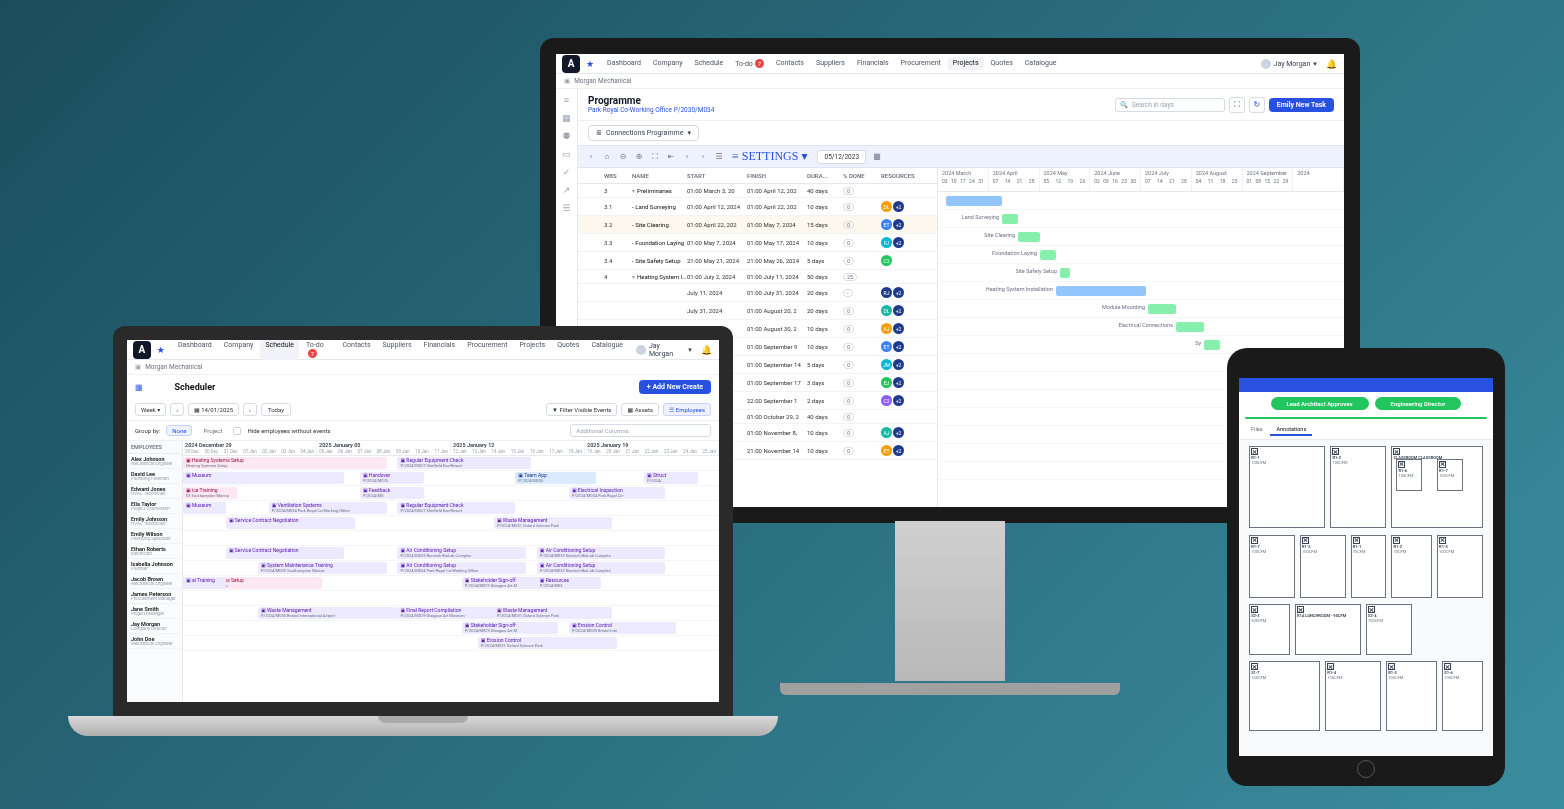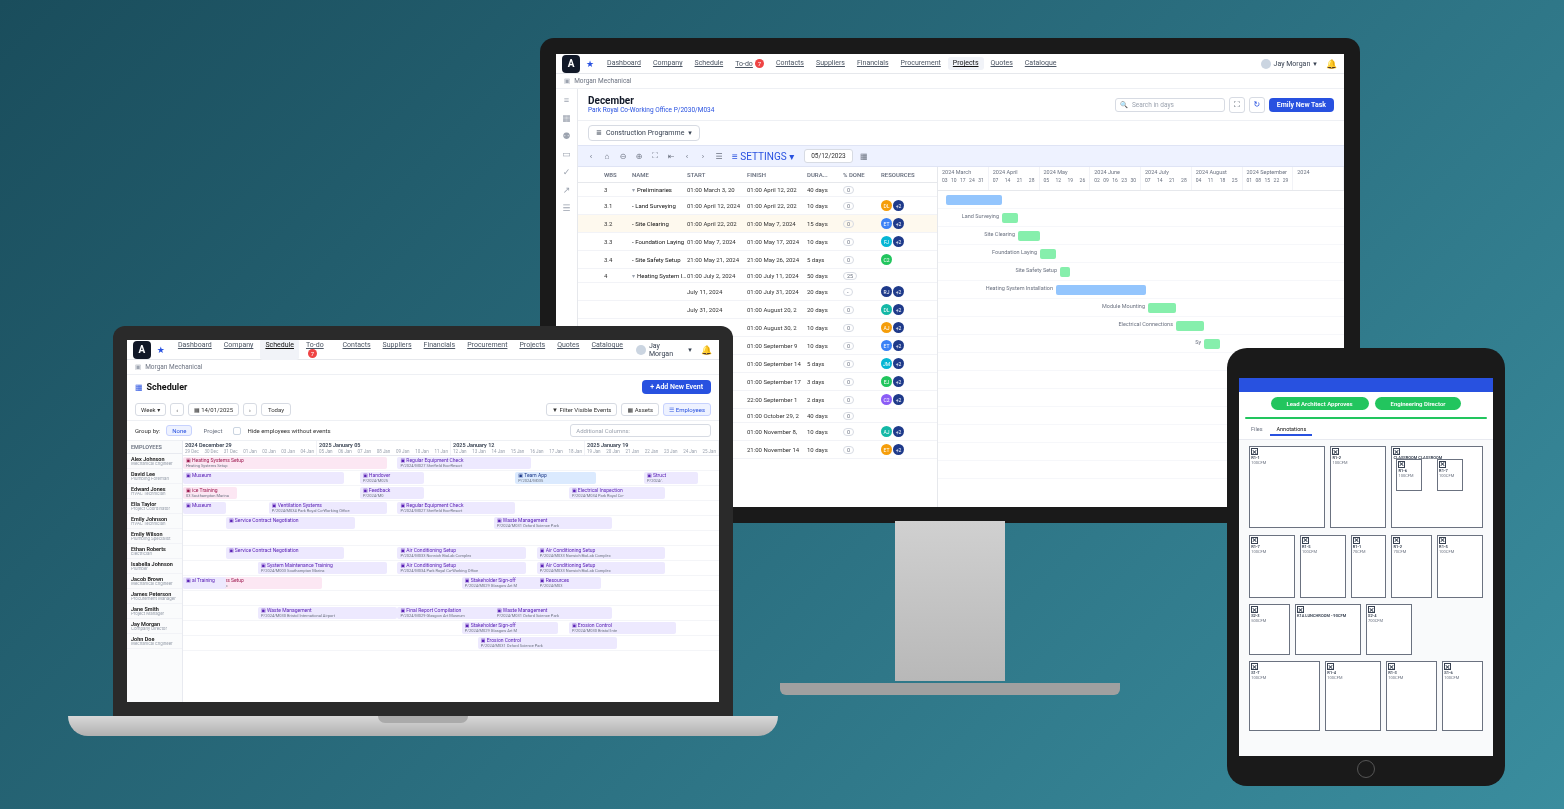--- a/index.html
+++ b/index.html
@@ -60,21 +60,21 @@
   height: 20px; background: #fff; border-bottom: 1px solid #e6e8ec;
   display: flex; align-items: center; padding: 0 6px; gap: 4px;
 }
 .logo-a {
   width: 18px; height: 18px; background: #111827; border-radius: 4px; color: #fff;
   display: flex; align-items: center; justify-content: center; font-weight: 700;
   font-size: 10px;
 }
 .star-icon { color: #2851e0; font-size: 9px; margin-left: 2px; }
 .nav-items { display: flex; gap: 2px; margin-left: 4px; }
-.nav-item { padding: 2px 5px; font-size: 7px; color: #4b5563; border-radius: 3px; text-decoration: underline; }
+.nav-item { padding: 2px 5px; font-size: 7px; color: #4b5563; border-radius: 3px; }
 .nav-item.active { background: #f1f3f8; color: #111; }
 .badge-red {
   background: #ef4444; color: #fff; border-radius: 50%; width: 9px; height: 9px;
   display: inline-flex; align-items: center; justify-content: center;
   font-size: 6px; margin-left: 2px;
 }
 .topnav .spacer { flex: 1; }
 .user-pill {
   display: flex; align-items: center; gap: 3px; font-size: 7px; color: #374151;
 }
@@ -125,21 +125,21 @@
   border: 1px solid #d7dbe3; border-radius: 4px; padding: 3px 7px;
   font-size: 7px; color: #374151; display: flex; align-items: center; gap: 4px;
 }
 
 .toolbar {
   background: #eef2ff; padding: 3px 6px; display: flex; align-items: center; gap: 2px;
   border-top: 1px solid #dfe4f5; border-bottom: 1px solid #dfe4f5;
 }
 .toolbar .tb { width: 14px; height: 14px; color: #6b7280; font-size: 8px;
   display: flex; align-items: center; justify-content: center; }
-.toolbar .settings-link { color: #2851e0; font-size: 10px; padding: 0 4px; }
+.toolbar .settings-link { color: #2851e0; font-size: 12px; padding: 0 4px; font-family: Liberation Serif, serif; }
 .toolbar .date-box {
   background: #fff; border: 1px solid #d7dbe3; border-radius: 3px; padding: 2px 6px;
   font-size: 6.5px; margin-left: 4px;
 }
 
 .gantt-wrap { display: flex; flex: 1; min-height: 0; }
 .gantt-left { width: 360px; border-right: 1px solid #e6e8ec; overflow: hidden; }
 .gantt-left-header {
   display: grid; grid-template-columns: 22px 28px 1fr 60px 60px 36px 38px 52px;
   font-size: 6px; color: #6b7280; padding: 4px 4px; border-bottom: 1px solid #e6e8ec;
@@ -180,21 +180,21 @@
   white-space: nowrap;
 }
 .bar.blue { background: #93c5fd; }
 .bar.green { background: #86efac; }
 .bar-label { position: absolute; font-size: 5.5px; color: #6b7280; top: 4px; transform: translateX(-100%); padding-right: 3px; white-space: nowrap; }
 
 
 .scheduler .sch-header {
   padding: 5px 8px; display: flex; align-items: center; justify-content: space-between;
 }
-.scheduler .sch-header .title { font-weight: 700; font-size: 9px; color: #111; }
+.scheduler .sch-header .title { font-weight: 700; font-size: 9px; color: #111; margin-left: 28px; }
 .scheduler .sch-ctrl {
   padding: 4px 8px; display: flex; align-items: center; gap: 4px;
 }
 .sch-ctrl .sel {
   border: 1px solid #d7dbe3; border-radius: 3px; padding: 2px 5px; font-size: 6px;
 }
 .sch-ctrl .today { border: 1px solid #d7dbe3; border-radius: 3px; padding: 2px 6px; font-size: 6px; }
 .sch-ctrl .right-group { margin-left: auto; display: flex; gap: 4px; }
 .sch-ctrl .pill {
   border: 1px solid #d7dbe3; border-radius: 3px; padding: 2px 5px; font-size: 6px;
@@ -314,37 +314,37 @@
             <div>▦</div>
             <div>⚉</div>
             <div>▭</div>
             <div>✓</div>
             <div>↗</div>
             <div>☰</div>
           </div>
           <div class="main-area">
             <div class="page-header">
               <div class="ph-left">
-                <div class="title">December</div>
+                <div class="title">Programme</div>
                 <div class="subtitle">Park Royal Co-Working Office P/2030/M034</div>
               </div>
               <div class="ph-right">
                 <div class="search-field">
                   <span>🔍</span>
                   <span>Search in days</span>
                 </div>
                 <div class="icon-btn">⛶</div>
                 <div class="icon-btn" style="color:#2851e0;">↻</div>
                 <div class="btn-primary">Emily New Task</div>
               </div>
             </div>
             <div class="prog-select">
               <div class="select-box">
                 <span>≣</span>
-                <span>Construction Programme</span>
+                <span>Connections Programme</span>
                 <span>▾</span>
               </div>
             </div>
             <div class="toolbar">
               <div class="tb">‹</div>
               <div class="tb">⌂</div>
               <div class="tb">⊖</div>
               <div class="tb">⊕</div>
               <div class="tb">⛶</div>
               <div class="tb">⇤</div>
@@ -728,21 +728,21 @@
         </div>
         <div class="breadcrumb">
           <span class="bc-icon">▣</span>
           <span>Morgan Mechanical</span>
         </div>
         <div class="sch-header">
           <div style="display:flex;align-items:center;gap:4px;">
             <span style="color:#2851e0;">▦</span>
             <span class="title">Scheduler</span>
           </div>
-          <div class="btn-primary">+ Add New Event</div>
+          <div class="btn-primary">+ Add New Create</div>
         </div>
         <div class="sch-ctrl">
           <div class="sel"><span>Week</span> ▾</div>
           <div class="sel">‹</div>
           <div class="sel">▦ <span>14/01/2025</span></div>
           <div class="sel">›</div>
           <div class="today">Today</div>
           <div class="right-group">
             <div class="pill">▼ <span>Filter Visible Events</span></div>
             <div class="pill">▦ <span>Assets</span></div>

